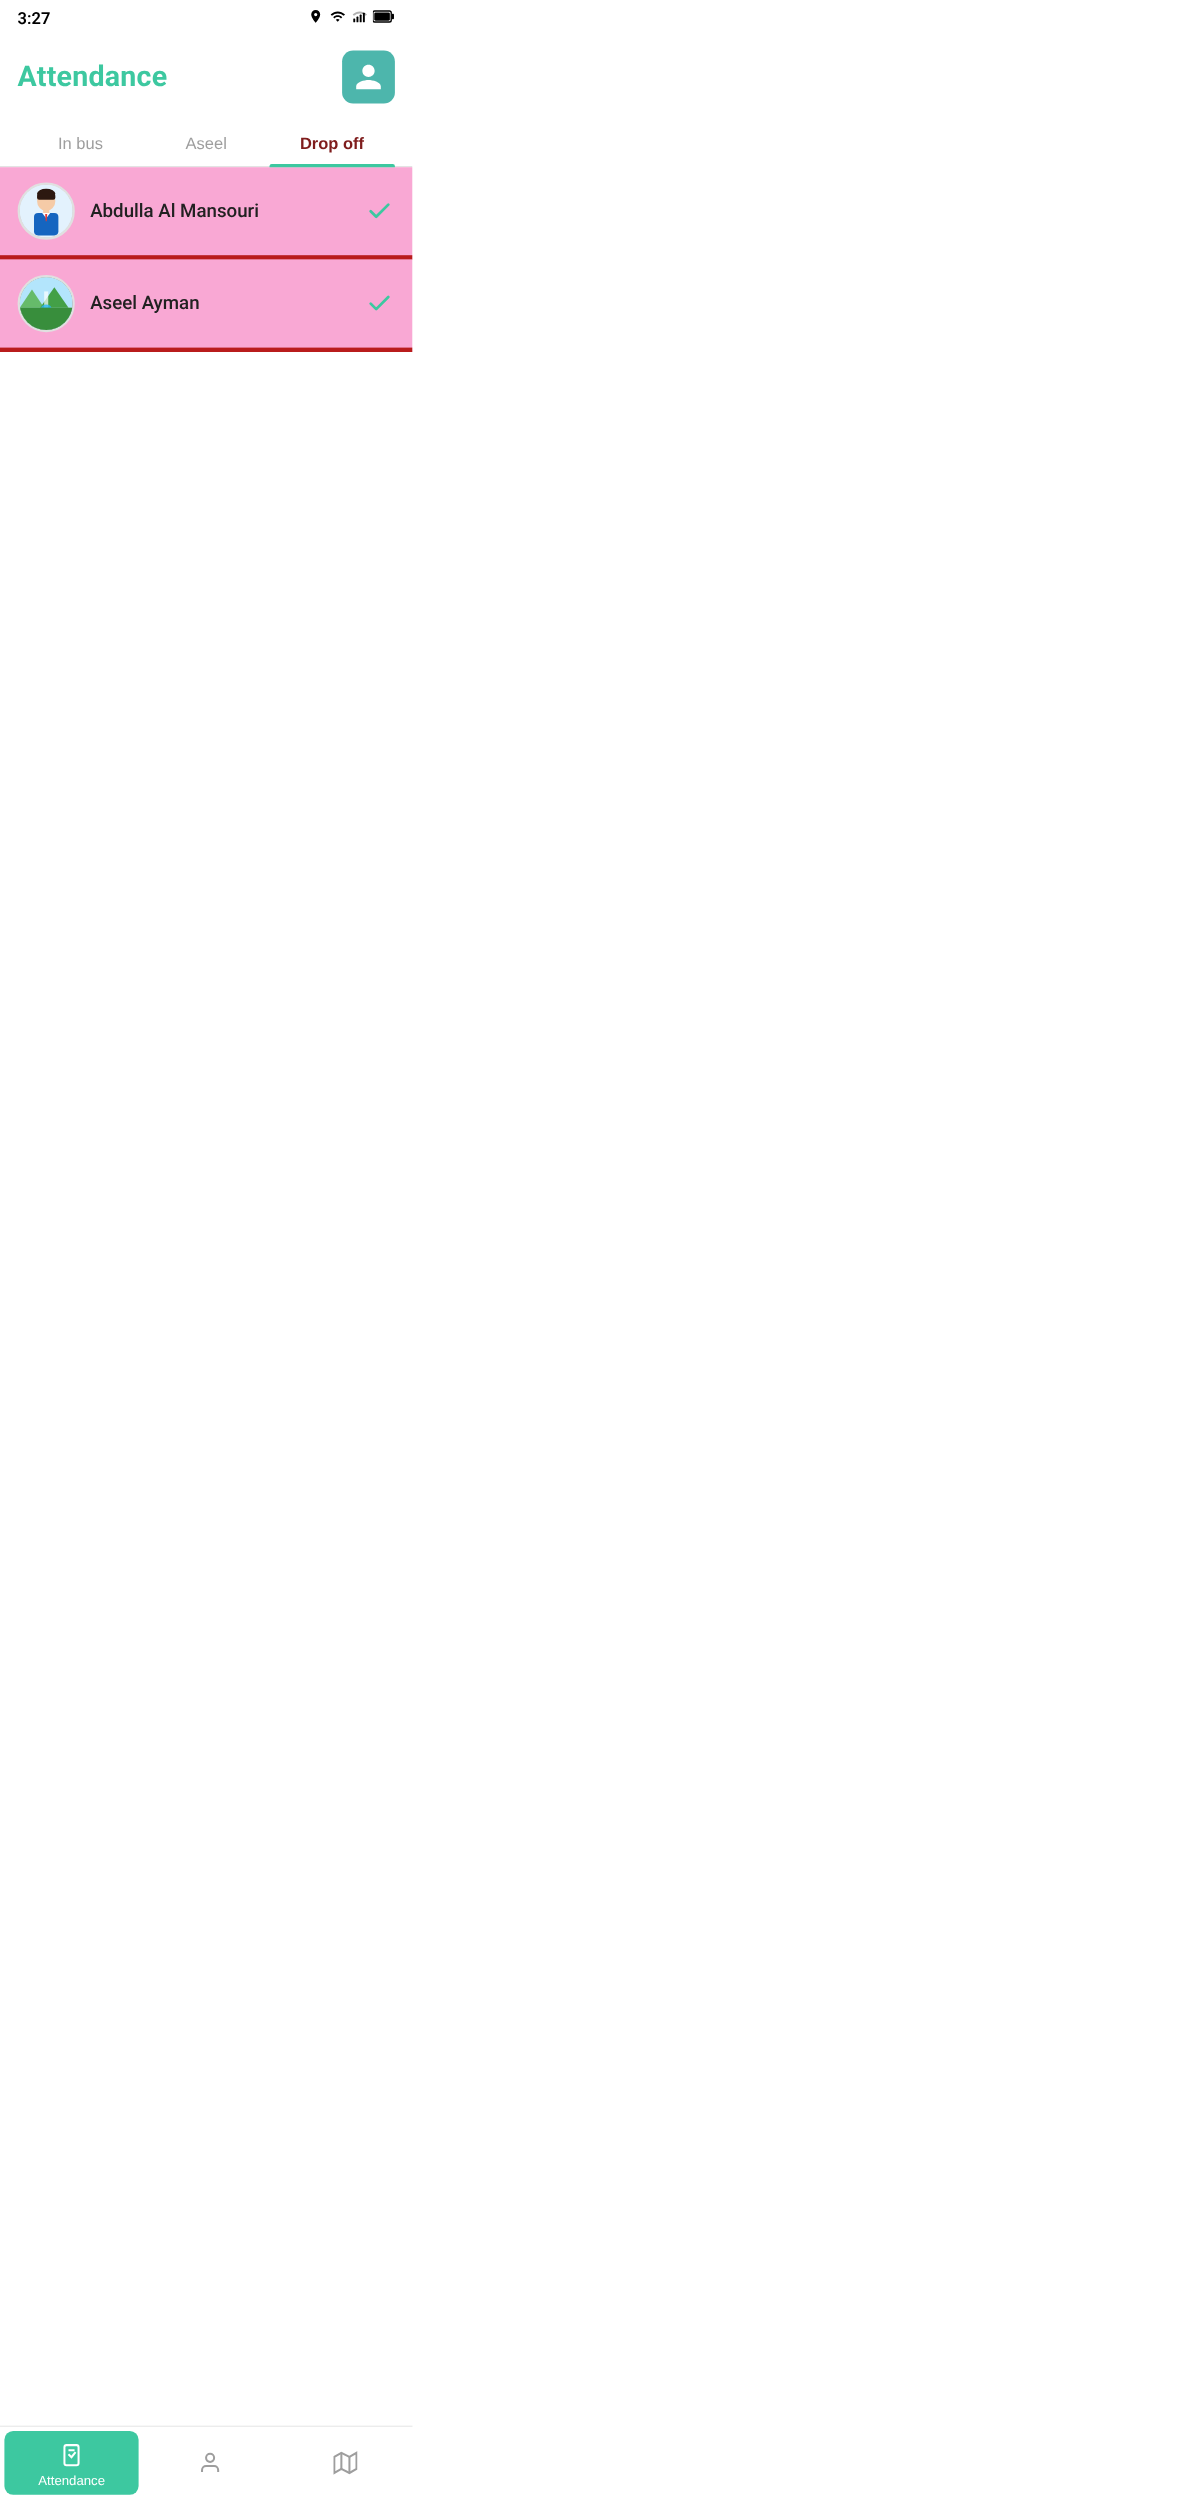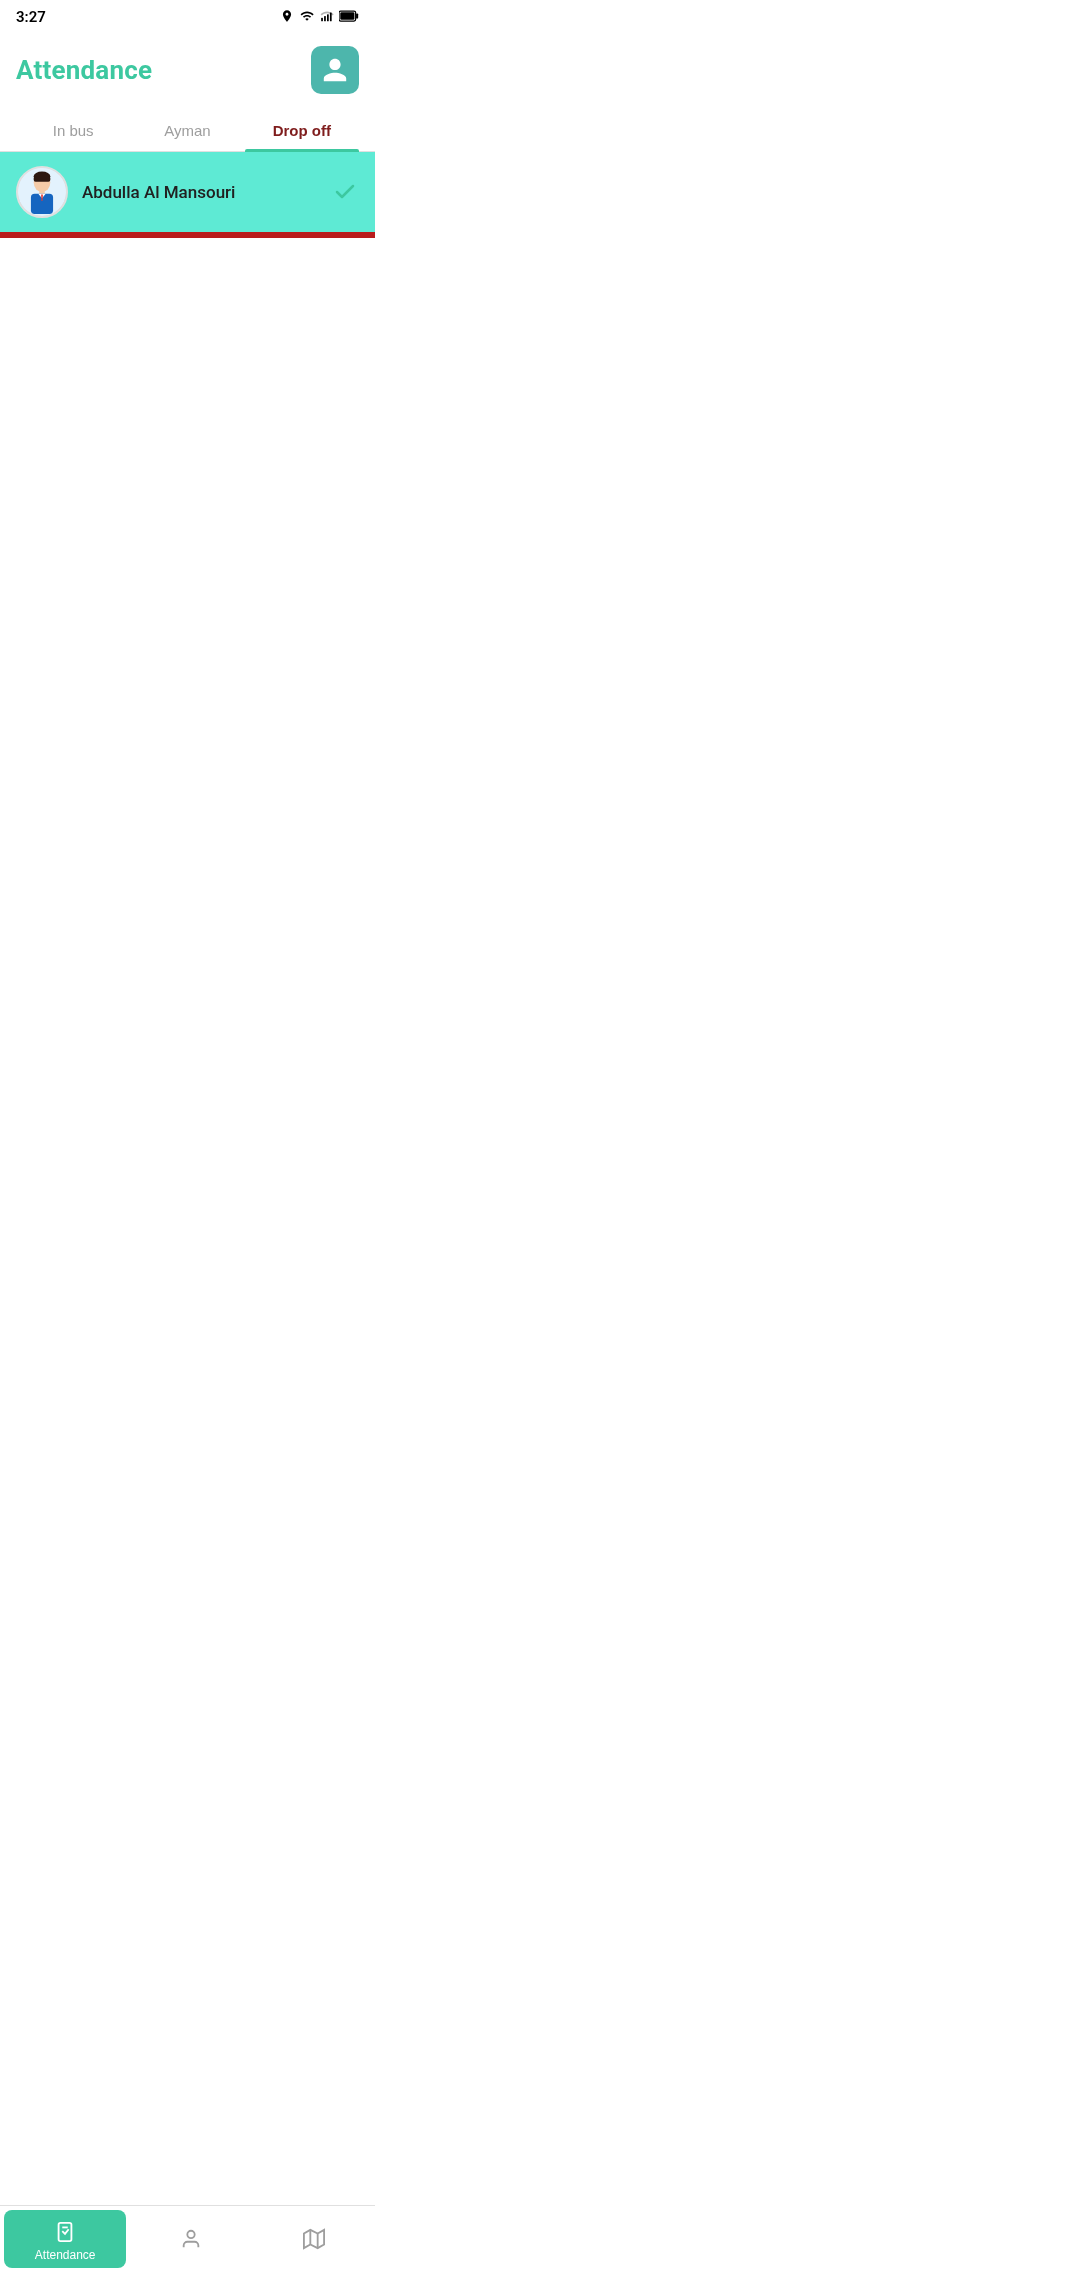--- a/index.html
+++ b/index.html
@@ -119,22 +119,22 @@
     .student-list {
       background: #f5f5f5;
       margin: 0;
       padding: 0;
     }
 
     .student-item {
       display: flex;
       align-items: center;
       padding: 14px 16px;
-      background: #5eead4;
-      border-bottom: 6px solid #b91c1c;
+      background: #f9a8d4;
+      border-bottom: 4px solid #b91c1c;
     }
 
     .student-avatar {
       width: 52px;
       height: 52px;
       border-radius: 50%;
       overflow: hidden;
       border: 2px solid #e0e0e0;
       flex-shrink: 0;
       background: #ccc;
@@ -300,21 +300,21 @@
   <h1 class="header-title">Attendance</h1>
   <button class="avatar-btn">
     <svg viewBox="0 0 24 24">
       <path d="M12 12c2.7 0 4.8-2.1 4.8-4.8S14.7 2.4 12 2.4 7.2 4.5 7.2 7.2 9.3 12 12 12zm0 2.4c-3.2 0-9.6 1.6-9.6 4.8v2.4h19.2v-2.4c0-3.2-6.4-4.8-9.6-4.8z"></path>
     </svg>
   </button>
 </div>
 
 <div class="tabs">
   <button class="tab">In bus</button>
-  <button class="tab">Ayman</button>
+  <button class="tab">Aseel</button>
   <button class="tab active">Drop off</button>
 </div>
 
 <div class="main-content">
 
   <div class="student-list">
 
     <div class="student-item">
       <div class="student-avatar">
         <div class="boy-avatar">
@@ -338,20 +338,46 @@
         </div>
       </div>
       <span class="student-name">Abdulla Al Mansouri</span>
       <div class="check-icon">
         <svg viewBox="0 0 24 24">
           <polyline points="20 6 9 17 4 12"></polyline>
         </svg>
       </div>
     </div>
 
+    <div class="student-item">
+      <div class="student-avatar">
+        <div class="avatar-nature">
+
+          <svg viewBox="0 0 52 52" width="52" height="52" xmlns="http://www.w3.org/2000/svg">
+            <rect width="52" height="52" fill="#e8f5e9" rx="26"></rect>
+
+            <rect width="52" height="30" fill="#b3e5fc" rx="26 26 0 0"></rect>
+
+            <polygon points="0,30 12,12 24,30" fill="#66bb6a"></polygon>
+            <polygon points="20,30 34,10 48,30" fill="#43a047"></polygon>
+
+            <rect x="24" y="14" width="4" height="16" fill="white" opacity="0.7"></rect>
+            <ellipse cx="26" cy="30" rx="5" ry="3" fill="#29b6f6" opacity="0.8"></ellipse>
+
+            <rect x="0" y="30" width="52" height="22" fill="#388e3c"></rect>
+          </svg>
+        </div>
+      </div>
+      <span class="student-name">Aseel Ayman</span>
+      <div class="check-icon">
+        <svg viewBox="0 0 24 24">
+          <polyline points="20 6 9 17 4 12"></polyline>
+        </svg>
+      </div>
+    </div>
 
   </div>
 </div>
 
 <div class="bottom-nav">
 
   <button class="nav-item active">
     <div class="nav-icon">
       <svg viewBox="0 0 24 24" stroke-width="2">
         <rect x="5" y="2" width="14" height="20" rx="2" ry="2"></rect>

